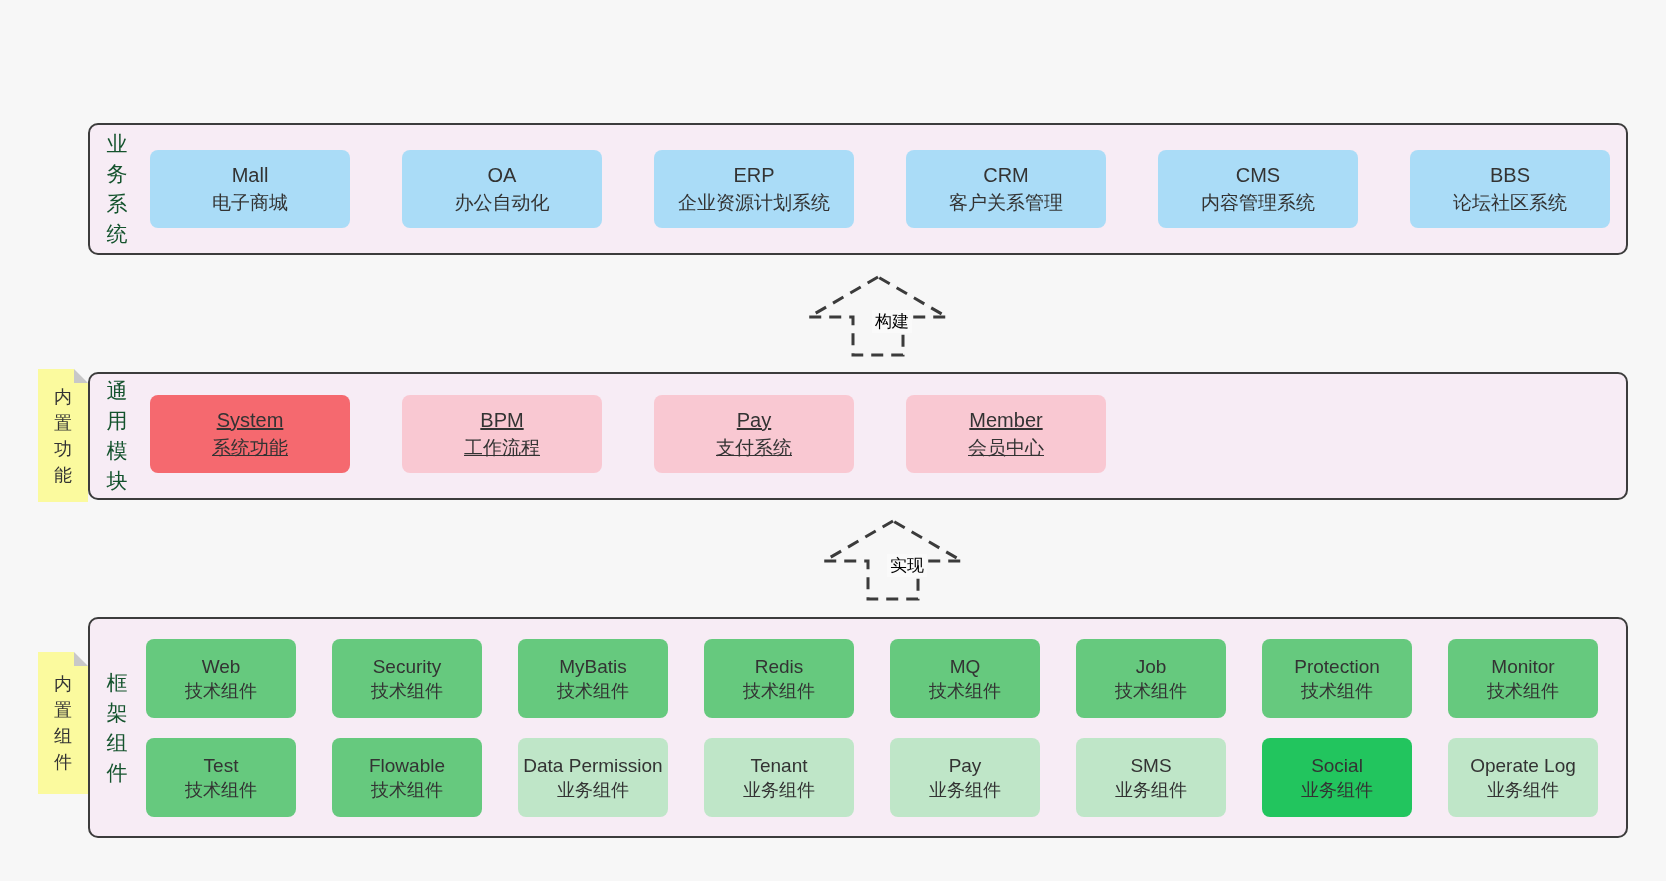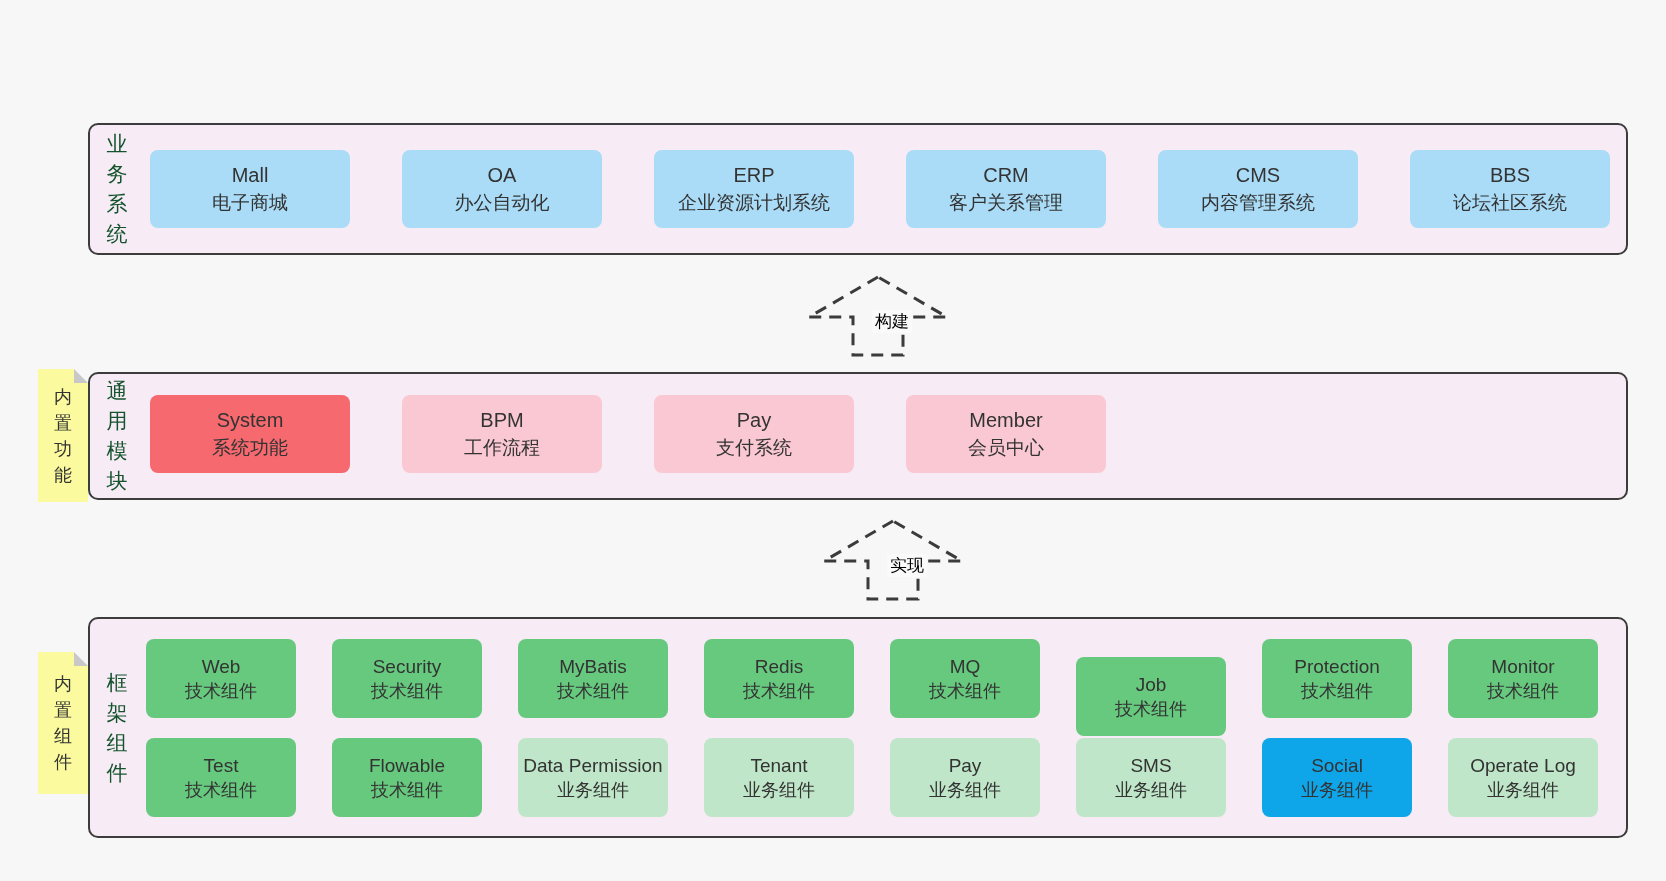--- a/index.html
+++ b/index.html
@@ -18,21 +18,21 @@
 
   .band-label {
     position:absolute; left:14px; top:50%; transform:translateY(-50%);
     width:26px; font-size:21px; line-height:30px; text-align:center;
     word-break:break-all; color:#14532d;
   }
   .row { position:absolute; display:flex; }
   .row6 { left:60px; gap:52px; }
   .row8 { left:56px; gap:36px; }
   #band-business .row6 { top:25px; }
-  #band-modules  .row6 { top:21px; }
+  #band-modules  .row6 { top:21px;text-decoration:underline; }
   #band-framework .rowA { top:20px; }
   #band-framework .rowB { top:119px; }
 
   .box {
     box-sizing:border-box; border-radius:8px;
     display:flex; flex-direction:column; align-items:center; justify-content:center;
     text-align:center; color:#333;
   }
   .row6 .box { width:200px; height:78px; }
   .row8 .box { width:150px; height:79px; }
@@ -167,21 +167,21 @@
         <div class="s">技术组件</div>
       </div>
       <div class="box green" style="background: rgb(102, 201, 126);">
         <div class="t">Redis</div>
         <div class="s">技术组件</div>
       </div>
       <div class="box green" style="background: rgb(102, 201, 126);">
         <div class="t">MQ</div>
         <div class="s">技术组件</div>
       </div>
-      <div class="box green" style="background: rgb(102, 201, 126); margin-top: 18px;">
+      <div class="box green" style="background: rgb(102, 201, 126);">
         <div class="t">Job</div>
         <div class="s">技术组件</div>
       </div>
       <div class="box green" style="background: rgb(102, 201, 126);">
         <div class="t">Protection</div>
         <div class="s">技术组件</div>
       </div>
       <div class="box green" style="background: rgb(102, 201, 126);">
         <div class="t">Monitor</div>
         <div class="s">技术组件</div>
@@ -205,21 +205,21 @@
         <div class="s">业务组件</div>
       </div>
       <div class="box lightgreen" style="background: rgb(191, 230, 200);">
         <div class="t">Pay</div>
         <div class="s">业务组件</div>
       </div>
       <div class="box lightgreen" style="background: rgb(191, 230, 200);">
         <div class="t">SMS</div>
         <div class="s">业务组件</div>
       </div>
-      <div class="box lightgreen" style="background: #0ea5e9; text-align: right;">
+      <div class="box lightgreen" style="background: #22c55e; text-align: right;">
         <div class="t">Social</div>
         <div class="s">业务组件</div>
       </div>
       <div class="box lightgreen" style="background: rgb(191, 230, 200);">
         <div class="t">Operate Log</div>
         <div class="s">业务组件</div>
       </div>
     </div>
   </div>
 

